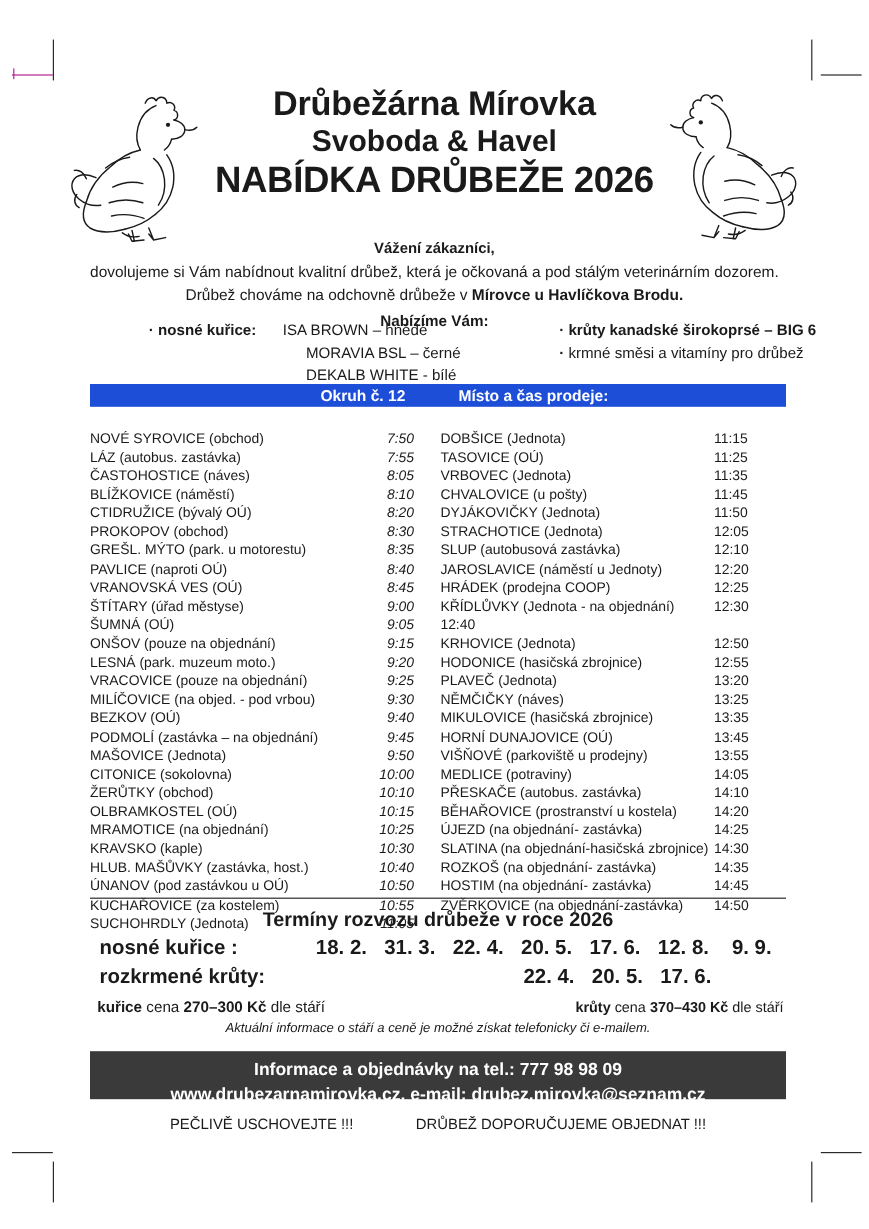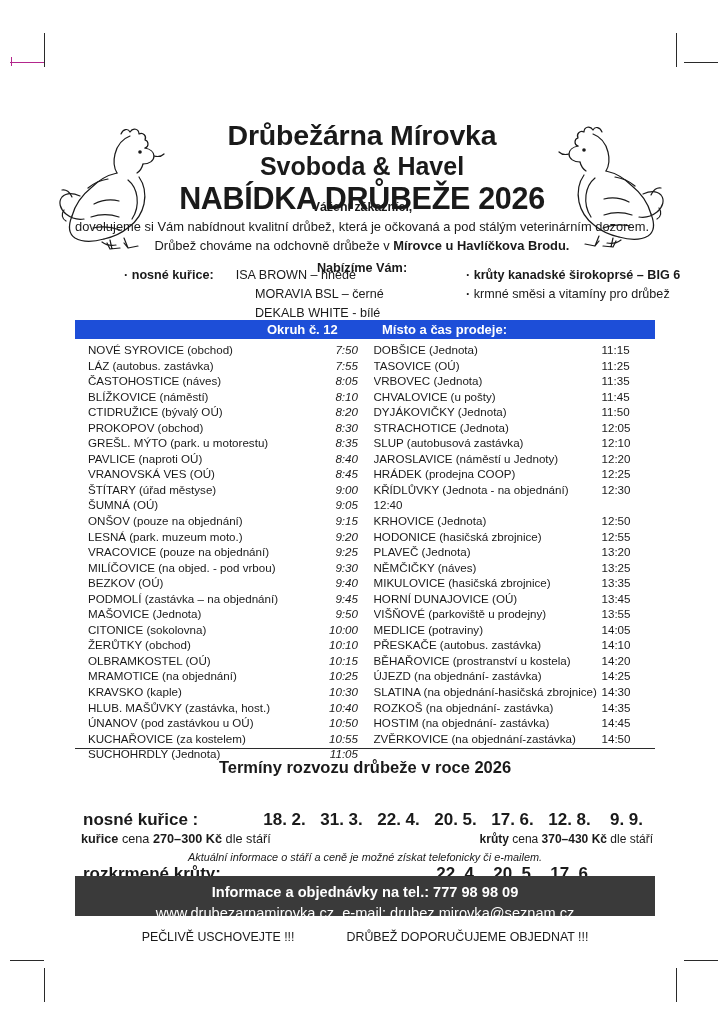--- a/index.html
+++ b/index.html
@@ -11,21 +11,21 @@
   }
   .page{position:absolute;inset:0;}
 
   
   .crop{position:absolute;background:#2a2a2a;}
   .crop.v{width:1px;height:34px;}
   .crop.h{height:1px;width:34px;}
   .crop.pink{background:#b3268c;}
 
   
-  .header{position:absolute;left:0;right:0;top:72px;height:130px;margin-top:48px;}
+  .header{position:absolute;left:0;right:0;top:72px;height:130px;}
   .titles{position:absolute;left:130px;right:130px;top:0;text-align:center;}
   .t1{font-size:28.5px;font-weight:bold;letter-spacing:-.2px;line-height:1.08;}
   .t2{font-size:25px;font-weight:bold;line-height:1.12;margin-top:1px;}
   .t3{font-size:30.5px;font-weight:bold;letter-spacing:-.3px;line-height:1.1;margin-top:2px;}
 
   .hen{position:absolute;top:2px;}
   .hen.left{left:58px;}
   .hen.right{right:52px;}
 
   
@@ -44,50 +44,50 @@
   .lbl{font-weight:bold;display:inline-block;min-width:104px;}
   .breed{display:inline-block;}
   .sub{padding-left:131px;font-size:12.6px;line-height:1.52;white-space:nowrap;}
   .col-r .brow.b1{font-weight:bold;}
 
   
   .table{position:absolute;left:75px;top:320px;width:580px;}
   .thead{height:19px;background:#1d4ed8;color:#fff;position:relative;}
   .thead .h1{position:absolute;left:192px;top:2px;font-size:13px;font-weight:bold;}
   .thead .h2{position:absolute;left:307px;top:2px;font-size:13px;font-weight:bold;}
-  .tbody{display:flex;padding-top:3px;margin-left:13px;}
+  .tbody{display:flex;padding-top:19px;}
   .tcol{width:50%;}
   .trow{display:flex;align-items:baseline;font-size:11.6px;line-height:15.55px;white-space:nowrap;}
   .tcol.left .trow .stop{width:212px;overflow:hidden;}
   .tcol.left .trow .time{width:58px;text-align:right;font-style:italic;}
   .tcol.right{padding-left:4px;}
   .tcol.right .trow .stop{width:228px;overflow:hidden;}
   .tcol.right .trow .time{width:48px;text-align:left;}
   .rule{position:absolute;left:75px;width:580px;height:1.4px;background:#2b2b2b;}
 
   
   .dates{position:absolute;left:75px;width:580px;top:757px;}
   .dates-title{text-align:center;font-size:16.5px;font-weight:bold;line-height:1.3;}
   .drow{display:flex;align-items:baseline;font-size:17px;font-weight:bold;line-height:1.36;}
   .drow .dlabel{width:175px;padding-left:8px;}
-  .drow .dvals{display:flex;margin-top:30px;}
+  .drow .dvals{display:flex;}
   .drow .dv{width:57px;text-align:center;}
   .drow.turkey .dvals{padding-left:171px;}
 
   
   .prices{position:absolute;left:75px;width:580px;top:832px;height:34px;}
   .price-l{position:absolute;left:6px;top:0;font-size:12.7px;}
   .price-r{position:absolute;right:2px;top:0;font-size:12px;}
   .price-note{position:absolute;left:0;right:0;top:19px;text-align:center;font-size:10.9px;font-style:italic;}
   .price b{font-weight:bold;}
 
   
   .contact{position:absolute;left:75px;width:580px;top:876px;height:40px;background:#3a3a3a;color:#fff;text-align:center;}
   .c1{font-size:14.6px;font-weight:bold;padding-top:6px;line-height:1.45;}
-  .c2{font-size:14.6px;font-weight:normal;line-height:1.45;}
+  .c2{font-size:14.6px;font-weight:bold;line-height:1.45;}
 
   
   .footer{position:absolute;left:75px;width:580px;top:930px;display:flex;justify-content:center;gap:52px;font-size:12.4px;}
 </style>
 </head>
 <body>
 
 <div class="page">
 
   <div class="crop v" style="left:44px;top:33px;"></div>

